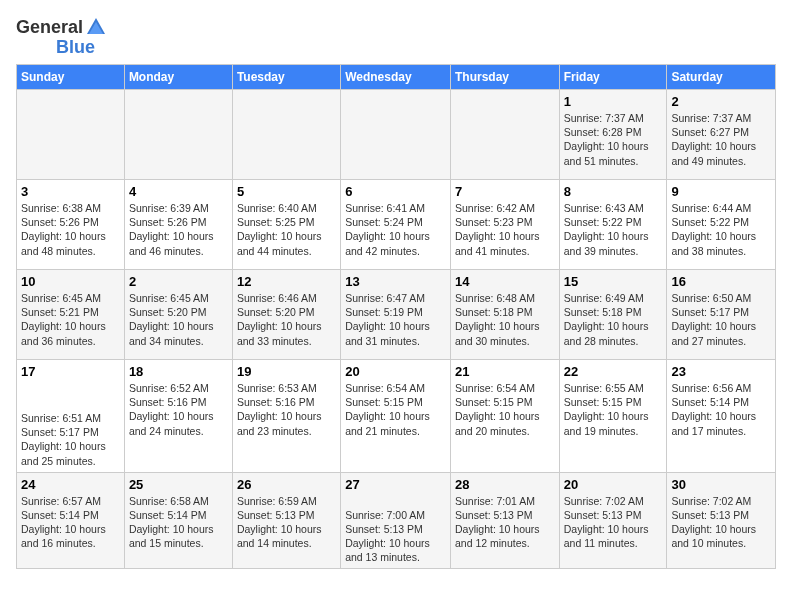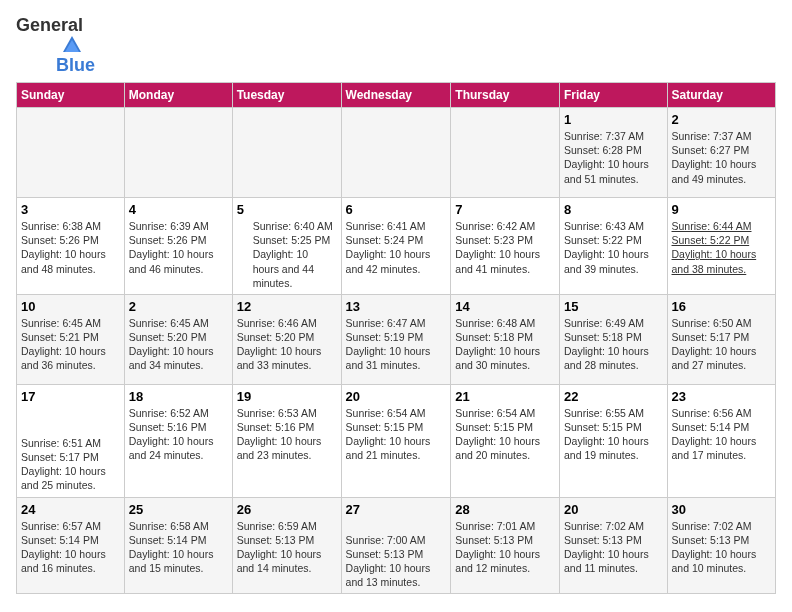--- a/index.html
+++ b/index.html
@@ -17,23 +17,22 @@
       margin-bottom: 8px;
     }
     .logo {
       display: flex;
       flex-direction: column;
       align-items: flex-start;
       line-height: 1;
     }
     .logo-text {
       display: flex;
-      align-items: flex-end;
+      align-items: center;
       gap: 0;
-      flex-direction: column;
     }
     .logo-general {
       font-size: 18px;
       font-weight: bold;
       color: #333;
     }
     .logo-blue {
       font-size: 18px;
       font-weight: bold;
       color: #3a7bd5;
@@ -56,21 +55,21 @@
     .location-title {
       font-size: 15px;
       color: #555;
     }
     table {
       width: 100%;
       border-collapse: collapse;
       font-size: 11px;
     }
     thead th {
-      background-color: #be185d;
+      background-color: #3b82f6;
       color: #fff;
       padding: 5px 4px;
       text-align: left;
       font-size: 12px;
       font-weight: bold;
       border: 1px solid #ccc;
     }
     tbody td {
       border: 1px solid #ccc;
       vertical-align: top;
@@ -156,21 +155,21 @@
 Daylight: 10 hours and 48 minutes.</div>
         </td>
         <td>
           <span class="day-number">4</span>
           <div class="day-info" style="white-space: pre-line;">Sunrise: 6:39 AM
 Sunset: 5:26 PM
 Daylight: 10 hours and 46 minutes.</div>
         </td>
         <td>
           <span class="day-number">5</span>
-          <div class="day-info" style="white-space: pre-line; margin-left: 16px;">Sunrise: 6:40 AM
+          <div class="day-info" style="white-space: pre-line;">Sunrise: 6:40 AM
 Sunset: 5:25 PM
 Daylight: 10 hours and 44 minutes.</div>
         </td>
         <td>
           <span class="day-number">6</span>
           <div class="day-info" style="white-space: pre-line;">Sunrise: 6:41 AM
 Sunset: 5:24 PM
 Daylight: 10 hours and 42 minutes.</div>
         </td>
         <td>
@@ -180,21 +179,21 @@
 Daylight: 10 hours and 41 minutes.</div>
         </td>
         <td>
           <span class="day-number">8</span>
           <div class="day-info" style="white-space: pre-line;">Sunrise: 6:43 AM
 Sunset: 5:22 PM
 Daylight: 10 hours and 39 minutes.</div>
         </td>
         <td>
           <span class="day-number">9</span>
-          <div class="day-info" style="white-space: pre-line; text-decoration: underline;">Sunrise: 6:44 AM
+          <div class="day-info" style="white-space: pre-line;">Sunrise: 6:44 AM
 Sunset: 5:22 PM
 Daylight: 10 hours and 38 minutes.</div>
         </td>
       </tr>
       <tr>
         <td>
           <span class="day-number">10</span>
           <div class="day-info" style="white-space: pre-line;">Sunrise: 6:45 AM
 Sunset: 5:21 PM
 Daylight: 10 hours and 36 minutes.</div>

